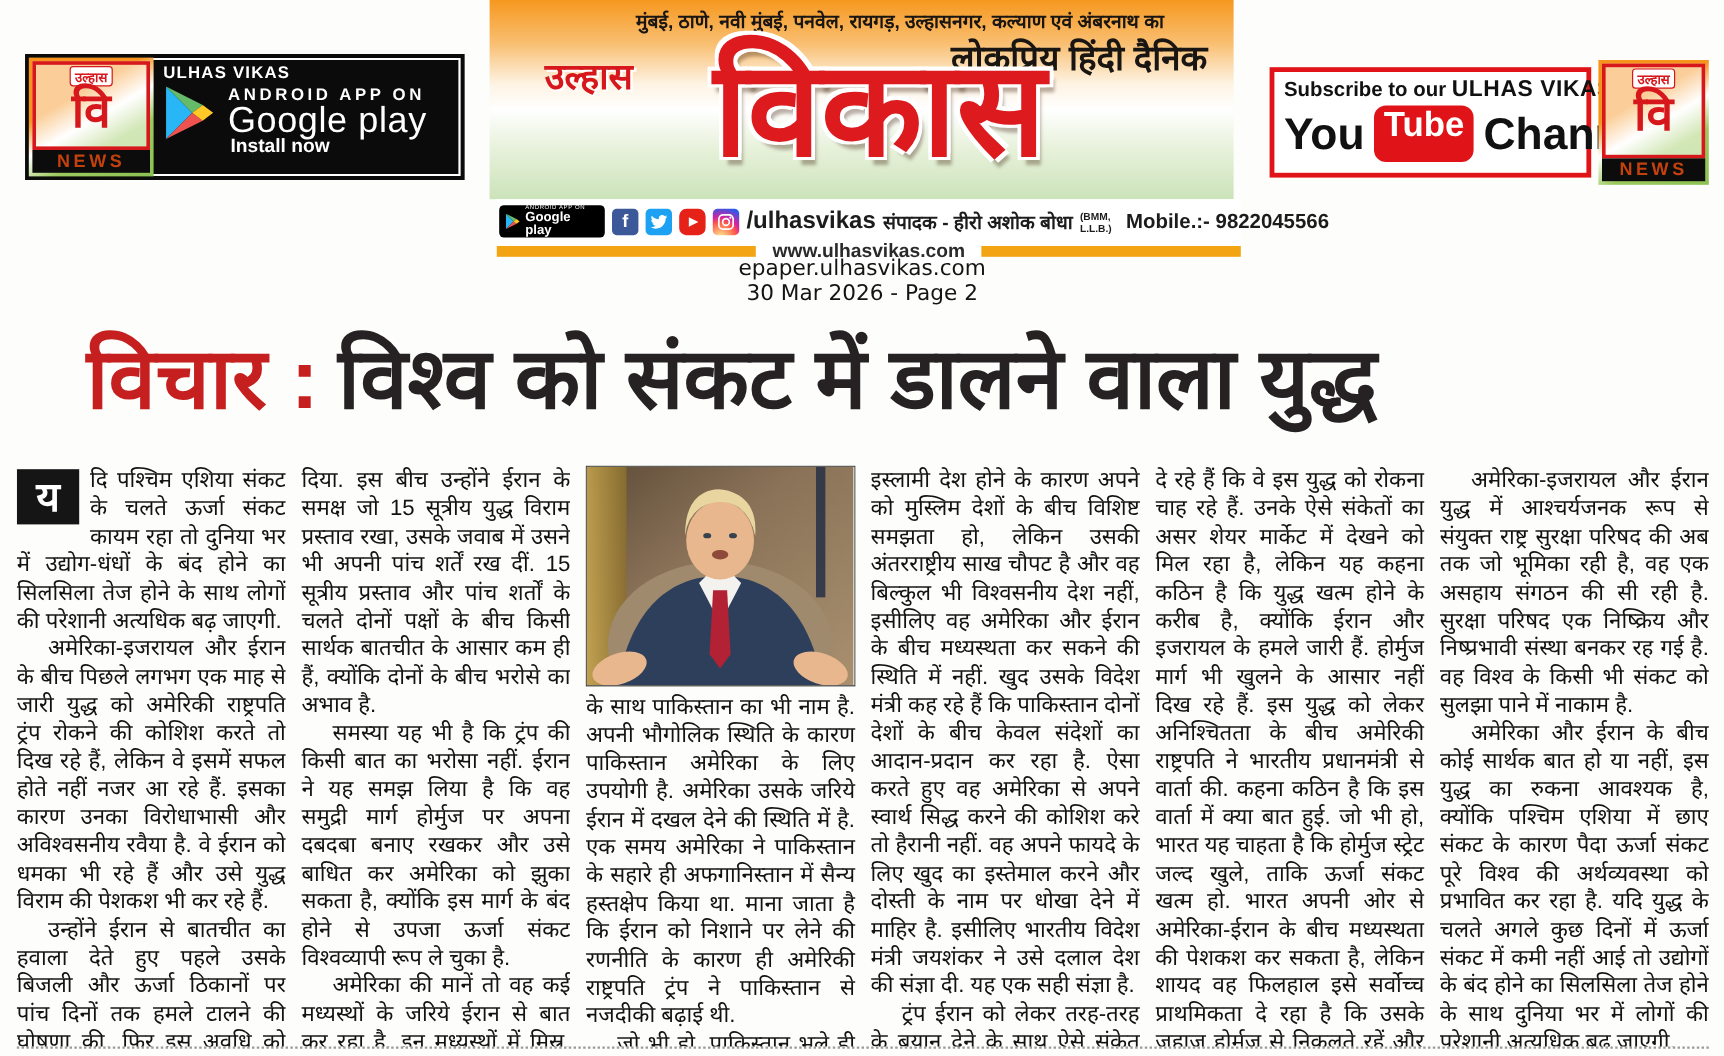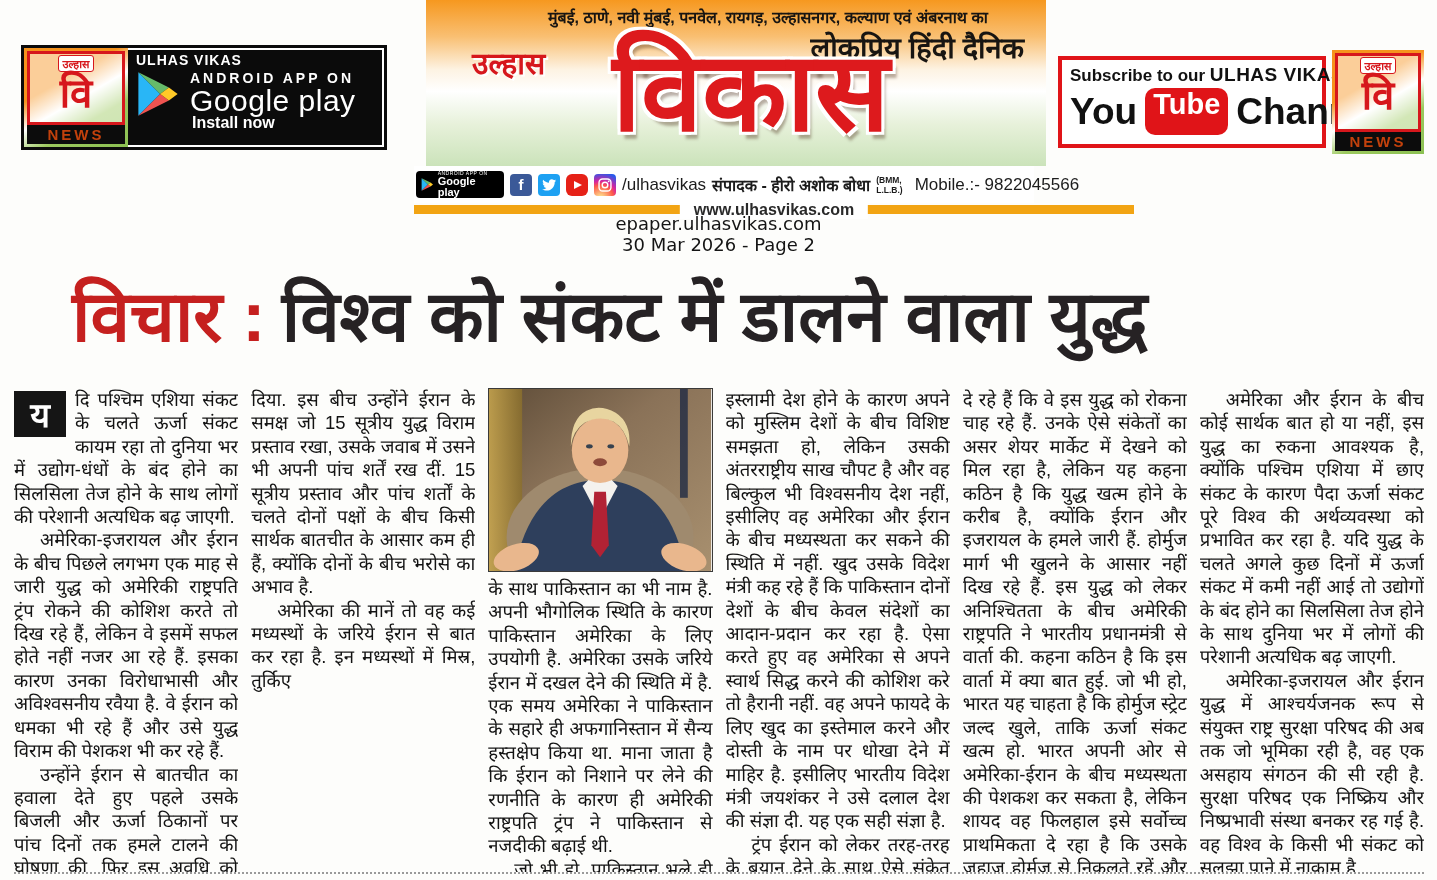--- a/index.html
+++ b/index.html
@@ -32,21 +32,21 @@
   .app-left-content{ flex:1; color:#fff; padding:4px 8px 2px 8px; position:relative; }
   .app-brand{ font-size:14px; font-weight:800; letter-spacing:1px; }
   .app-row{ display:flex; align-items:center; gap:10px; margin-top:2px; }
   .play-tri{ width:44px; height:48px; flex:0 0 auto; }
   .app-texts{ flex:1; }
   .android-line{ font-size:14px; font-weight:700; letter-spacing:3px; }
   .gplay-big{ font-size:30px; font-weight:500; letter-spacing:.5px; margin-top:-2px; }
   .install-now{ font-size:16px; font-weight:800; margin-left:56px; margin-top:-4px; }
   
   .masthead{
-    position:absolute; left:426px; top:0; width:620px; height:166px; overflow:hidden;
+    position:absolute; left:408px; top:0; width:620px; height:166px; overflow:hidden;
     background:linear-gradient(to bottom,#f6981f 0%,#f9bf72 22%,#fdf3e3 42%,#ffffff 55%,#e7f1da 75%,#cbe3ba 100%);
   }
   .region-line{ padding:6px 6px 0 70px; text-align:center; font-size:16px; font-weight:700; color:#181512; white-space:nowrap; }
   .tagline{ position:absolute; right:22px; top:27px; font-size:29px; font-weight:800; color:#181512; }
   .ulhas-label{ position:absolute; left:46px; top:42px; font-size:30px; font-weight:800; color:#d6171c; text-shadow:2px 2px 0 #fff; z-index:2;}
   .vikas-title{
     position:absolute; left:0; right:0; top:34px; text-align:center; padding-left:30px;
     font-size:110px; line-height:1.05; font-weight:900; color:#dd1a1d;
     text-shadow:3px 3px 0 #fff,-3px -3px 0 #fff,3px -3px 0 #fff,-3px 3px 0 #fff,4px 7px 3px rgba(60,30,10,.35);
     white-space:nowrap;
@@ -56,27 +56,27 @@
   .gp-badge-sm{ height:27px; width:88px; background:#000; border-radius:4px; color:#fff; display:flex; align-items:center; gap:4px; padding:0 5px; flex:0 0 auto;}
   .gp-badge-sm svg{ width:13px; height:15px; }
   .gp-badge-texts{ display:flex; flex-direction:column; line-height:1; }
   .gp-badge-texts .t1{ font-size:5px; letter-spacing:.5px; }
   .gp-badge-texts .t2{ font-size:11px; font-weight:600; }
   .soc-icon{ width:22px; height:22px; border-radius:4px; display:flex; align-items:center; justify-content:center; color:#fff; font-weight:800; font-size:15px; flex:0 0 auto;}
   .fb{ background:#3b5998; }
   .tw{ background:#1da1f2; }
   .yt{ background:#e62117; border-radius:6px; }
   .ig{ background:radial-gradient(circle at 30% 110%,#fdf497 0%,#fd5949 45%,#d6249f 60%,#285aeb 90%); }
-  .handle{ font-size:17px; font-weight:400; color:#1c1c1c; }
+  .handle{ font-size:20px; font-weight:700; color:#1c1c1c; }
   .editor{ font-size:16px; font-weight:700; color:#1c1c1c; white-space:nowrap; }
   .degrees{ font-size:8.5px; font-weight:700; color:#1c1c1c; align-self:center; }
   .spacer{ flex:1; }
-  .mobile{ font-size:17px; font-weight:400; color:#1c1c1c; white-space:nowrap; }
-  
-  .website-bar{ position:absolute; left:414px; top:205px; width:720px; height:9px; background:#f2a413; }
+  .mobile{ font-size:17px; font-weight:700; color:#1c1c1c; white-space:nowrap; }
+  
+  .website-bar{ position:absolute; left:414px; top:205px; width:620px; height:9px; background:#f2a413; }
   .website-label{ position:absolute; left:50%; top:50%; transform:translate(-50%,-50%); background:#fff; padding:0 14px; font-size:16px; font-weight:800; color:#2a2a2a; white-space:nowrap; }
   
   .subscribe-banner{ position:absolute; left:1058px; top:56px; width:268px; height:92px; background:#fff; border:4px solid #e01418; padding:4px 8px 2px 8px; }
   .sub-line1{ font-size:17px; font-weight:700; color:#111; white-space:nowrap; }
   .sub-line1 .brand{ font-weight:900; font-size:19px; letter-spacing:.5px; }
   .sub-line2{ display:flex; align-items:center; gap:8px; margin-top:2px; }
   .sub-you,.sub-channel{ font-size:37px; font-weight:900; color:#111; line-height:1; }
   .sub-tube{ background:#e01418; color:#fff; font-size:29px; font-weight:900; border-radius:10px; padding:2px 8px 16px 8px; line-height:1; }
   .news-logo-right{ position:absolute; left:1332px; top:50px; width:92px; height:104px; }
   
@@ -216,20 +216,21 @@
 <div class="columns">
 
   <div class="col">
     <p class="para"><span class="dropcap">य</span><span>दि पश्चिम एशिया संकट के चलते ऊर्जा संकट कायम रहा तो दुनिया भर में उद्योग-धंधों के बंद होने का सिलसिला तेज होने के साथ लोगों की परेशानी अत्यधिक बढ़ जाएगी.</span></p>
     <p class="para ind">अमेरिका-इजरायल और ईरान के बीच पिछले लगभग एक माह से जारी युद्ध को अमेरिकी राष्ट्रपति ट्रंप रोकने की कोशिश करते तो दिख रहे हैं, लेकिन वे इसमें सफल होते नहीं नजर आ रहे हैं. इसका कारण उनका विरोधाभासी और अविश्वसनीय रवैया है. वे ईरान को धमका भी रहे हैं और उसे युद्ध विराम की पेशकश भी कर रहे हैं.</p>
     <p class="para ind">उन्होंने ईरान से बातचीत का हवाला देते हुए पहले उसके बिजली और ऊर्जा ठिकानों पर पांच दिनों तक हमले टालने की घोषणा की, फिर इस अवधि को और आगे बढ़ा</p>
   </div>
 
   <div class="col">
     <p class="para">दिया. इस बीच उन्होंने ईरान के समक्ष जो 15 सूत्रीय युद्ध विराम प्रस्ताव रखा, उसके जवाब में उसने भी अपनी पांच शर्तें रख दीं. 15 सूत्रीय प्रस्ताव और पांच शर्तों के चलते दोनों पक्षों के बीच किसी सार्थक बातचीत के आसार कम ही हैं, क्योंकि दोनों के बीच भरोसे का अभाव है.</p>
+    <p class="para ind">समस्या यह भी है कि ट्रंप की किसी बात का भरोसा नहीं. ईरान ने यह समझ लिया है कि वह समुद्री मार्ग होर्मुज पर अपना दबदबा बनाए रखकर और उसे बाधित कर अमेरिका को झुका सकता है, क्योंकि इस मार्ग के बंद होने से उपजा ऊर्जा संकट विश्वव्यापी रूप ले चुका है.</p>
     <p class="para ind">अमेरिका की मानें तो वह कई मध्यस्थों के जरिये ईरान से बात कर रहा है. इन मध्यस्थों में मिस्र, तुर्किए</p>
   </div>
 
   <div class="col">
     <div class="photo">
       <svg viewBox="0 0 228 184" preserveAspectRatio="none">
         <defs>
           <linearGradient id="bgG" x1="0" y1="0" x2="1" y2="1">
             <stop offset="0" stop-color="#5e4c38"></stop>
               <stop offset=".4" stop-color="#8a7258"></stop>
@@ -263,17 +264,17 @@
   <div class="col">
     <p class="para">इस्लामी देश होने के कारण अपने को मुस्लिम देशों के बीच विशिष्ट समझता हो, लेकिन उसकी अंतरराष्ट्रीय साख चौपट है और वह बिल्कुल भी विश्वसनीय देश नहीं, इसीलिए वह अमेरिका और ईरान के बीच मध्यस्थता कर सकने की स्थिति में नहीं. खुद उसके विदेश मंत्री कह रहे हैं कि पाकिस्तान दोनों देशों के बीच केवल संदेशों का आदान-प्रदान कर रहा है. ऐसा करते हुए वह अमेरिका से अपने स्वार्थ सिद्ध करने की कोशिश करे तो हैरानी नहीं. वह अपने फायदे के लिए खुद का इस्तेमाल करने और दोस्ती के नाम पर धोखा देने में माहिर है. इसीलिए भारतीय विदेश मंत्री जयशंकर ने उसे दलाल देश की संज्ञा दी. यह एक सही संज्ञा है.</p>
     <p class="para ind">ट्रंप ईरान को लेकर तरह-तरह के बयान देने के साथ ऐसे संकेत भी</p>
   </div>
 
   <div class="col">
     <p class="para">दे रहे हैं कि वे इस युद्ध को रोकना चाह रहे हैं. उनके ऐसे संकेतों का असर शेयर मार्केट में देखने को मिल रहा है, लेकिन यह कहना कठिन है कि युद्ध खत्म होने के करीब है, क्योंकि ईरान और इजरायल के हमले जारी हैं. होर्मुज मार्ग भी खुलने के आसार नहीं दिख रहे हैं. इस युद्ध को लेकर अनिश्चितता के बीच अमेरिकी राष्ट्रपति ने भारतीय प्रधानमंत्री से वार्ता की. कहना कठिन है कि इस वार्ता में क्या बात हुई. जो भी हो, भारत यह चाहता है कि होर्मुज स्ट्रेट जल्द खुले, ताकि ऊर्जा संकट खत्म हो. भारत अपनी ओर से अमेरिका-ईरान के बीच मध्यस्थता की पेशकश कर सकता है, लेकिन शायद वह फिलहाल इसे सर्वोच्च प्राथमिकता दे रहा है कि उसके जहाज होर्मुज से निकलते रहें और ईरान से संबंध सामान्य बने रहें.</p>
   </div>
 
   <div class="col">
+    <p class="para ind">अमेरिका-इजरायल और ईरान युद्ध में आश्चर्यजनक रूप से संयुक्त राष्ट्र सुरक्षा परिषद की अब तक जो भूमिका रही है, वह एक असहाय संगठन की सी रही है. सुरक्षा परिषद एक निष्क्रिय और निष्प्रभावी संस्था बनकर रह गई है. वह विश्व के किसी भी संकट को सुलझा पाने में नाकाम है.</p>
     <p class="para ind">अमेरिका और ईरान के बीच कोई सार्थक बात हो या नहीं, इस युद्ध का रुकना आवश्यक है, क्योंकि पश्चिम एशिया में छाए संकट के कारण पैदा ऊर्जा संकट पूरे विश्व की अर्थव्यवस्था को प्रभावित कर रहा है. यदि युद्ध के चलते अगले कुछ दिनों में ऊर्जा संकट में कमी नहीं आई तो उद्योगों के बंद होने का सिलसिला तेज होने के साथ दुनिया भर में लोगों की परेशानी अत्यधिक बढ़ जाएगी.</p>
-    <p class="para ind">अमेरिका-इजरायल और ईरान युद्ध में आश्चर्यजनक रूप से संयुक्त राष्ट्र सुरक्षा परिषद की अब तक जो भूमिका रही है, वह एक असहाय संगठन की सी रही है. सुरक्षा परिषद एक निष्क्रिय और निष्प्रभावी संस्था बनकर रह गई है. वह विश्व के किसी भी संकट को सुलझा पाने में नाकाम है.</p>
   </div>
 
 </div>
 
 </body></html>

